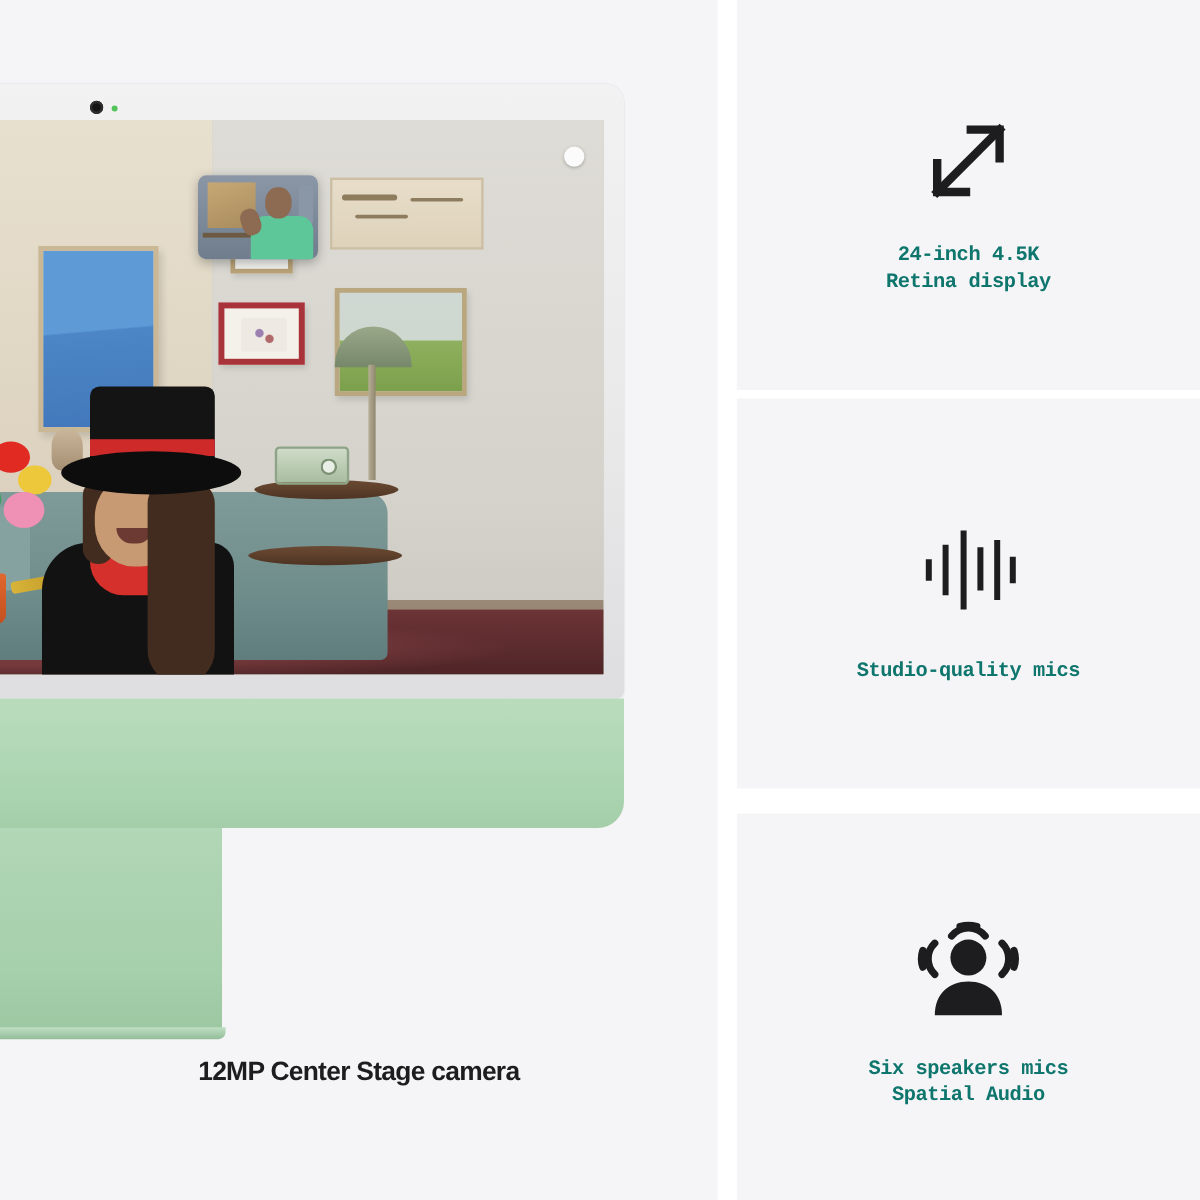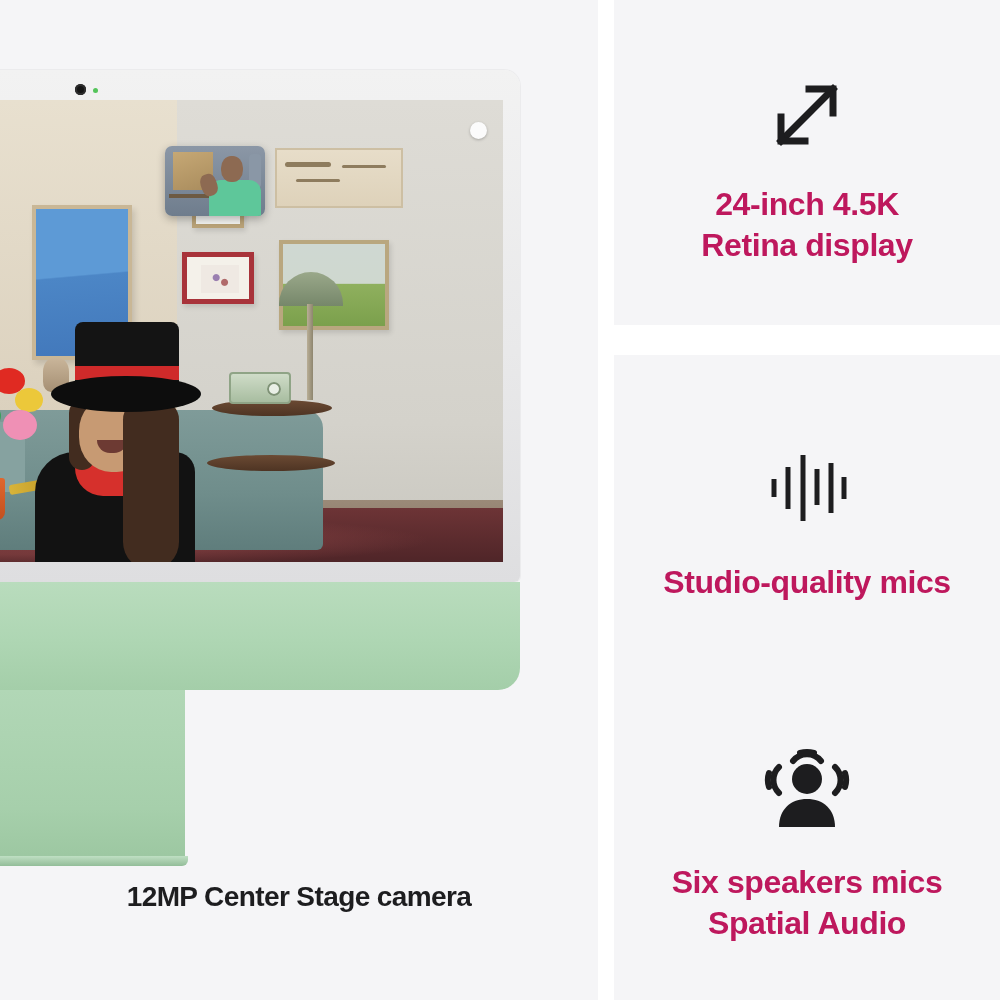--- a/index.html
+++ b/index.html
@@ -237,21 +237,21 @@
     width: 398px; height: 10px;
     background: linear-gradient(180deg,#bfdfc3,#93bd99);
     border-radius: 0 0 6px 6px;
   }
 
   .hero-caption {
     position: absolute;
     left: 0; top: 880px;
     width: 598px;
     text-align: center;
-    font-size: 28px;
+    font-size: 22px;
     font-weight: bold;
     letter-spacing: -0.6px;
     color: #1d1d1f;
     line-height: 1.2;
   }
 
   
   .features {
     position: absolute;
     left: 614px; top: 0;
@@ -260,39 +260,40 @@
   .feature-card {
     position: absolute;
     left: 0; width: 386px;
     background: #f5f5f7;
     display: flex;
     flex-direction: column;
     align-items: center;
     justify-content: center;
   }
   .feature-card.c0 { top: 0;   height: 325px; }
-  .feature-card.c1 { top: 355px; height: 325px; }
+  .feature-card.c1 { top: 332px; height: 325px; }
   .feature-card.c2 { top: 678px; height: 322px; }
 
   .feature-icon {
     height: 110px;
     display: flex;
     align-items: center;
     justify-content: center;
     margin-bottom: 6px;
   }
   .feature-label {
-    font-size: 32px;
+    font-size: 17px;
     font-weight: bold;
     letter-spacing: -0.4px;
-    color: #be185d;
+    color: #0f766e;
     text-align: center;
     line-height: 1.28;
     padding: 0 14px;
     white-space: pre-line;
+    font-family: Liberation Mono, monospace;
   }
   .c0 .feature-icon { margin-bottom: 14px; }
   .c1 .feature-icon { margin-bottom: 20px; }
   .c2 .feature-icon { margin-bottom: 18px; }
 </style>
 </head>
 <body>
 
 <div id="root">
 

